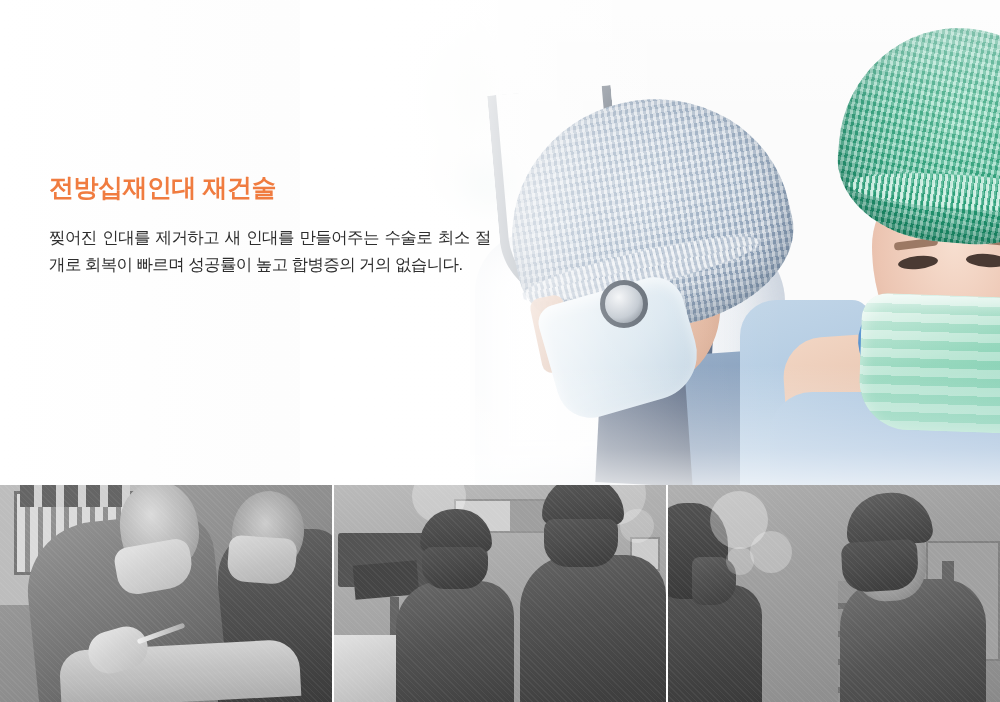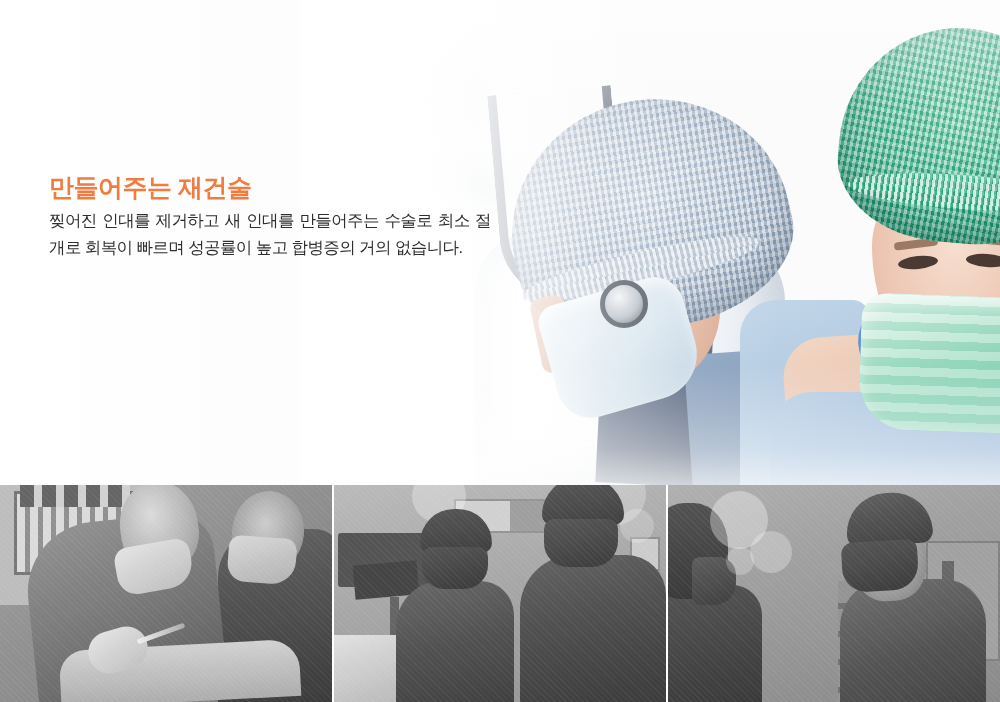--- a/index.html
+++ b/index.html
@@ -234,21 +234,21 @@
     background:linear-gradient(90deg,#ffffff 0%,#fdfdfd 60%,rgba(255,255,255,.85) 100%);
   }
 
   
   .hero-copy { position:absolute; left:49px; top:172px; width:470px; z-index:8; }
   .hero-title {
     font-size:25px; font-weight:bold; color:#f07c40;
     letter-spacing:-.5px; line-height:1.25; white-space:nowrap;
   }
   .hero-desc {
-    margin-top:4px; font-size:16.5px; color:#2e2e2e; line-height:1.62;
+    margin-top:21px; font-size:16.5px; color:#2e2e2e; line-height:1.62;
     letter-spacing:-.6px; font-weight:500; width:442px; text-align:justify;
   }
   .hero-desc .l3 { text-align:left; }
 
   
   .strip {
     position:absolute; left:0; top:485px; width:1000px; height:217px;
     display:flex; gap:2px; background:#ffffff;
   }
   .panel { position:relative; flex:1 1 0; overflow:hidden; background:#9a9a9a; }
@@ -395,21 +395,21 @@
         <div class="nur-cap"></div>
         <div class="nur-cap-band"></div>
       </div>
 
       <div class="photo-fade-top"></div>
       <div class="photo-fade"></div>
       <div class="photo-fade-bot"></div>
     </div>
 
     <div class="hero-copy">
-      <h1 class="hero-title">만들어주는 재건술</h1>
+      <h1 class="hero-title">전방십재인대 재건술</h1>
       <p class="hero-desc">
         <span>찢어진 인대를 제거하고 새 인대를 만들어주는 수술로</span>
         <span>최소 절개로 회복이 빠르며 성공률이 높고 합병증의 거의</span>
         <span class="l3">없습니다.</span>
       </p>
     </div>
   </section>
 
   <section class="strip">
 

